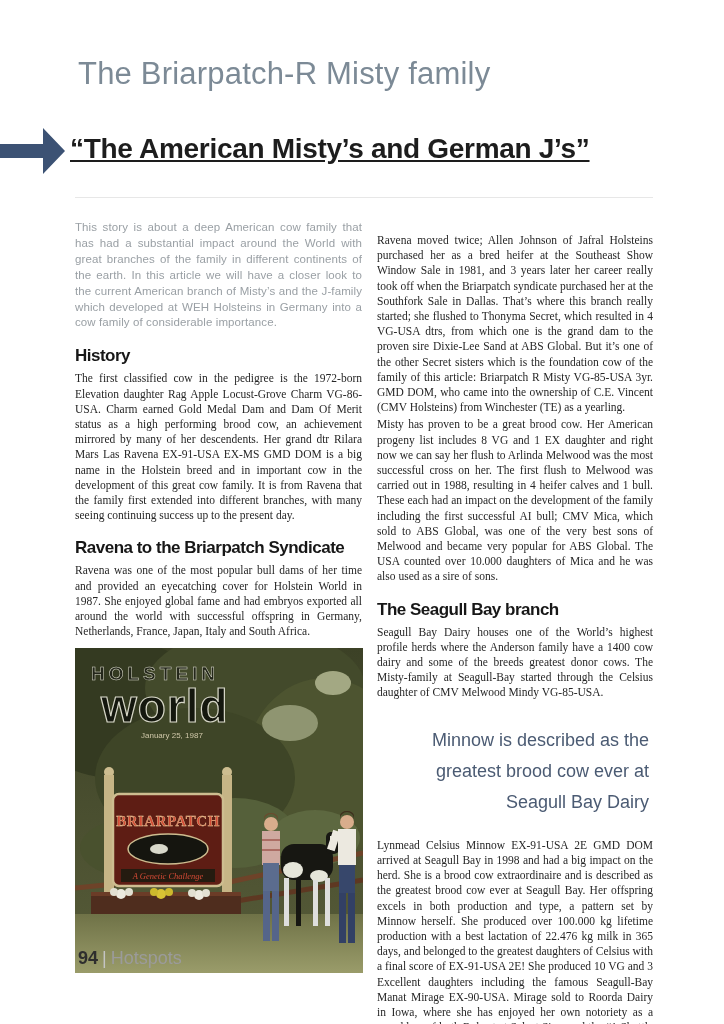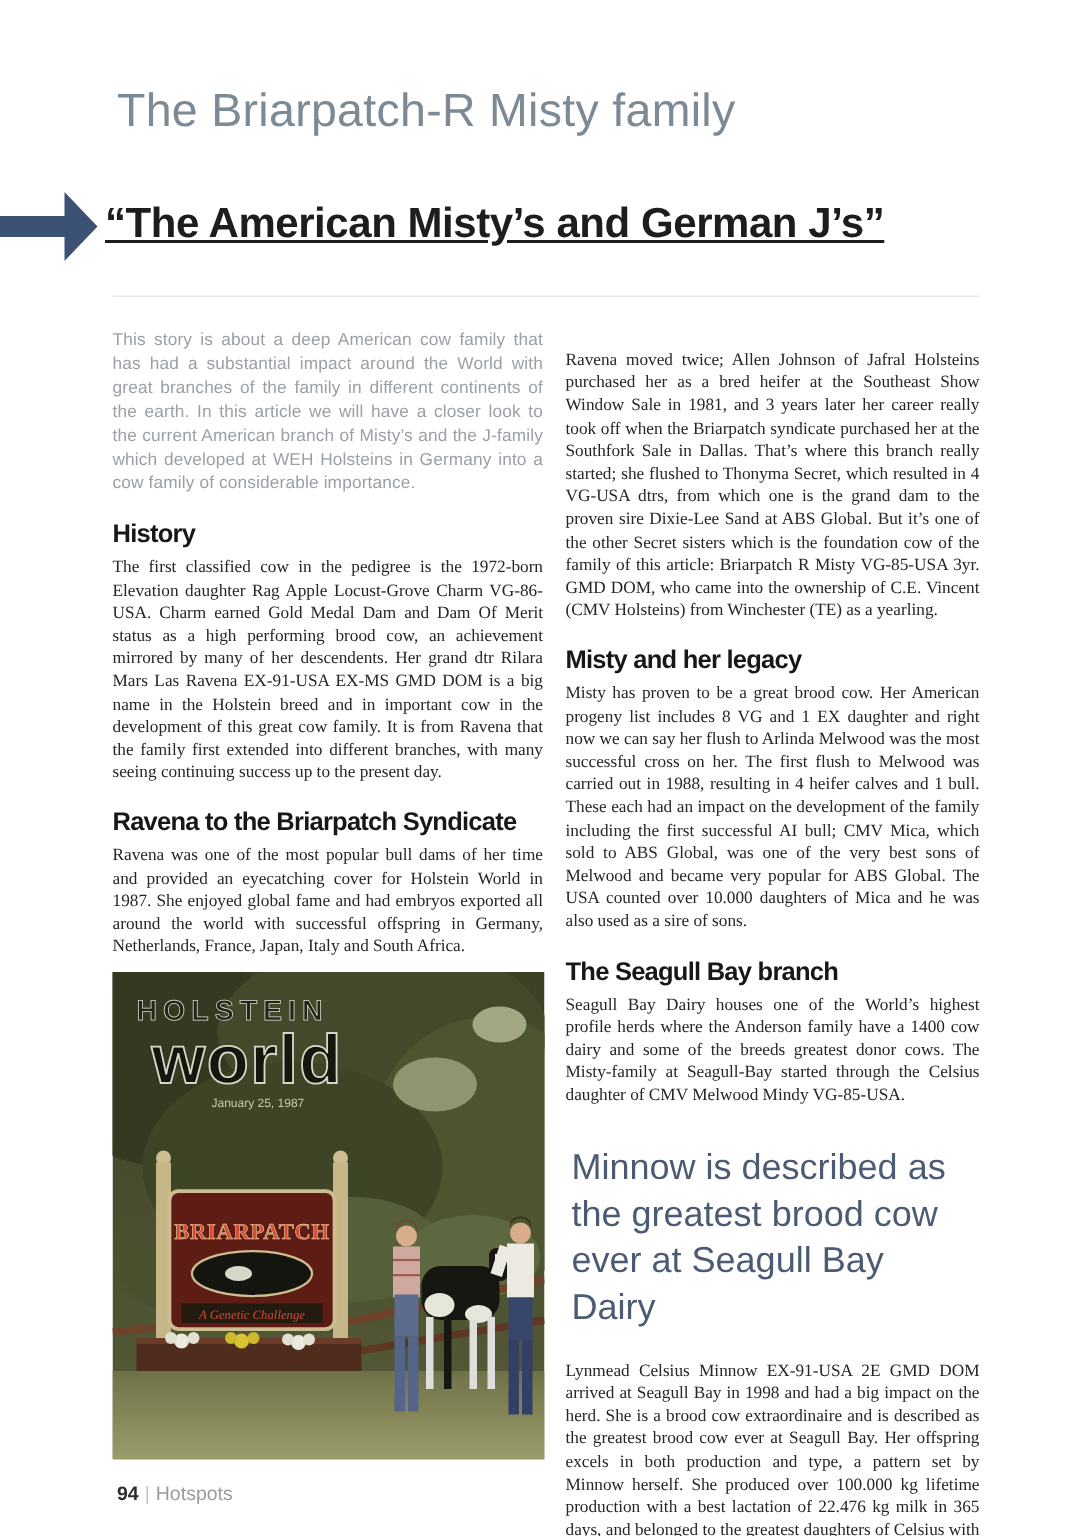--- a/index.html
+++ b/index.html
@@ -27,24 +27,24 @@
               color:#262626;text-align:justify;margin:0 0 2px 0;}
   .body-serif.follow{margin-top:2px;}
   .first-para{margin-top:19px;}
 
   figure.cover{margin:9px 0 0 0;width:312px;}
   .cover-photo{display:block;width:288px;height:325px;}
   .cover-caption{width:288px;background:#475878;box-sizing:border-box;padding:4px 8px 6px 8px;}
   .cap-title{font-size:11px;font-weight:bold;color:#ffffff;line-height:13px;}
   .cap-sub{font-size:10px;color:#aebbd2;line-height:12px;}
 
-  .pullquote{font-size:24px;line-height:31px;color:#4b5b73;text-align:left;
+  .pullquote{font-size:18px;line-height:31px;color:#4b5b73;text-align:right;
              margin:24px 4px 20px 4px;font-weight:400;}
 
-  .footer{position:absolute;left:78px;top:988px;font-size:13px;color:#9b9b9b;}
+  .footer{position:absolute;left:78px;top:948px;font-size:18px;color:#9b9b9b;}
   .footer .pg{font-weight:bold;color:#2e2e2e;}
   .footer .sep{color:#c4c4c4;padding:0 4px;}
 </style>
 </head>
 <body>
 
 <div class="page">
 
   <div class="page-title">The Briarpatch-R Misty family</div>
 
@@ -162,21 +162,20 @@
             <rect x="273" y="245" width="7" height="50" fill="#324065"></rect>
           </g>
         </svg>
 
       </figure>
     </div>
 
     <div class="col-right">
       <p class="body-serif first-para">Ravena moved twice; Allen Johnson of Jafral Holsteins purchased her as a bred heifer at the Southeast Show Window Sale in 1981, and 3 years later her career really took off when the Briarpatch syndicate purchased her at the Southfork Sale in Dallas.  That’s where this branch really started; she flushed to Thonyma Secret, which resulted in 4 VG-USA dtrs, from which one is the grand dam to the proven sire Dixie-Lee Sand at ABS Global. But it’s one of the other Secret sisters which is the foundation cow of the family of this article:  Briarpatch R Misty VG-85-USA 3yr. GMD DOM, who came into the ownership of C.E. Vincent (CMV Holsteins) from Winchester (TE)  as a yearling.</p>
 
-      <h2 class="sec">Misty and her legacy</h2>
       <p class="body-serif">Misty has proven to be a great brood cow. Her American progeny list includes 8 VG and 1 EX daughter and right now we can say her flush to Arlinda Melwood was the most successful cross on her. The first flush to Melwood was carried out in 1988, resulting in 4 heifer calves and 1 bull. These each had an impact on the development of the family including the first successful AI bull; CMV Mica, which sold to ABS Global, was one of the very best sons of Melwood and became very popular for ABS Global. The USA counted over 10.000 daughters of Mica and he was also used as a sire of sons.</p>
 
       <h2 class="sec">The Seagull Bay branch</h2>
       <p class="body-serif">Seagull Bay Dairy houses one of the World’s highest profile herds where the Anderson family have a 1400 cow dairy and some of the breeds greatest donor cows. The Misty-family at Seagull-Bay started through the Celsius daughter of CMV Melwood Mindy VG-85-USA.</p>
 
       <div class="pullquote">Minnow is described as the greatest brood cow ever at Seagull Bay Dairy</div>
 
       <p class="body-serif">Lynmead Celsius Minnow EX-91-USA 2E GMD DOM arrived at Seagull Bay in 1998 and had a big impact on the herd.  She is a brood cow extraordinaire and is described as the greatest brood cow ever at Seagull Bay. Her offspring excels in both production and type, a pattern set by Minnow herself. She produced over 100.000 kg lifetime production with a best lactation of 22.476 kg milk in 365 days, and belonged to the greatest daughters of Celsius with a final score of EX-91-USA 2E! She produced 10 VG and 3 Excellent daughters including the famous Seagull-Bay Manat Mirage EX-90-USA. Mirage sold to Roorda Dairy in Iowa, where she has enjoyed her own notoriety as a granddam of both Robust at Select Sires and the #1 Shottle cow in the breed, Mindy.</p>
     </div>
   </div>

